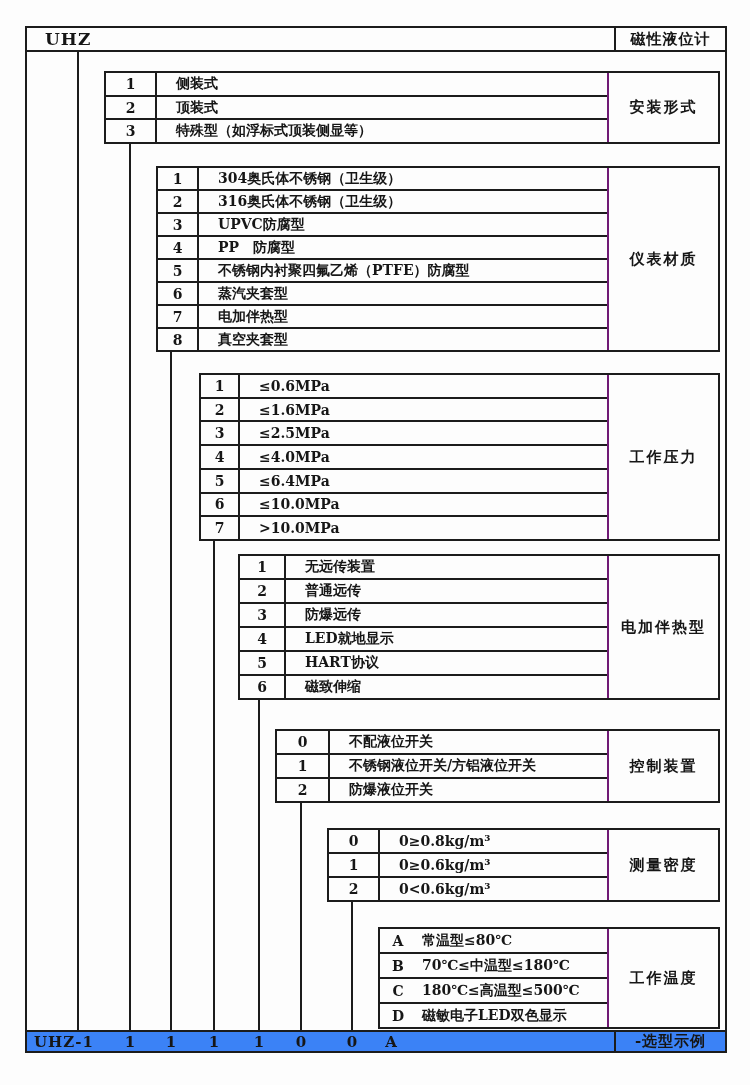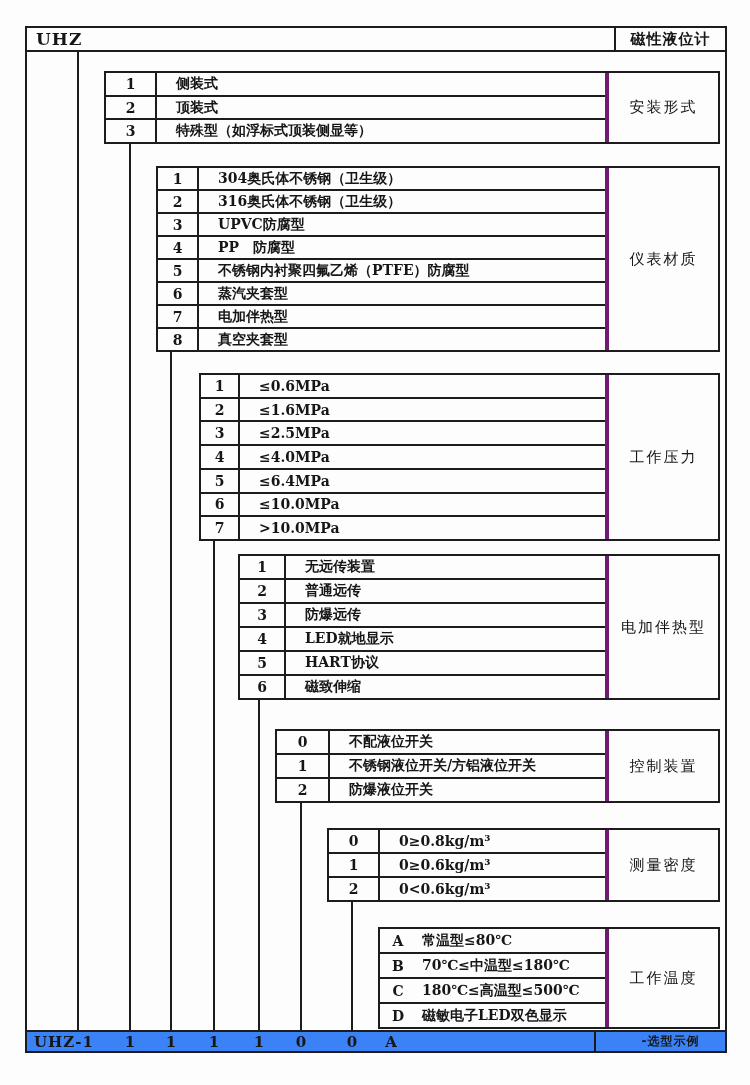--- a/index.html
+++ b/index.html
@@ -6,51 +6,51 @@
   .page{position:relative;width:750px;height:1085px;background:#fdfdfd;
         font-family:"DejaVu Serif","Liberation Serif",serif;color:#161616;
         -webkit-font-smoothing:antialiased;overflow:hidden;}
   .line{position:absolute;width:2px;background:#1c1c1c;}
   
   .outer{position:absolute;left:25px;top:26px;width:702px;height:1027px;
          border:2px solid #1c1c1c;box-sizing:border-box;}
   
   .header{position:absolute;left:25px;top:26px;width:702px;height:26px;
           border:2px solid #1c1c1c;box-sizing:border-box;display:flex;background:#fdfdfd;}
-  .header .model{flex:1;display:flex;align-items:center;padding-left:9px;
+  .header .model{flex:1;display:flex;align-items:center;padding-left:18px;
                  font-size:17px;font-weight:bold;letter-spacing:1px;}
   .header .product{width:109px;border-left:2px solid #1c1c1c;display:flex;align-items:center;
                    justify-content:center;font-size:15px;font-weight:600;letter-spacing:1px;}
   
   .tbl{position:absolute;border:2px solid #1c1c1c;box-sizing:border-box;display:flex;background:#fdfdfd;}
   .rows{flex:1;display:flex;flex-direction:column;}
   .row{flex:1;display:flex;border-bottom:2px solid #1c1c1c;min-height:0;}
   .row:last-child{border-bottom:none;}
   .code{display:flex;align-items:center;justify-content:center;border-right:2px solid #1c1c1c;
         font-size:14px;font-weight:600;flex-shrink:0;}
   .txt{flex:1;display:flex;align-items:center;padding-left:19px;font-size:14px;font-weight:600;
        white-space:nowrap;overflow:hidden;}
-  .lbl{width:109px;flex-shrink:0;border-left:4px solid #701a75;display:flex;align-items:center;
-       justify-content:center;font-size:15px;font-weight:400;letter-spacing:2px;}
+  .lbl{width:109px;flex-shrink:0;border-left:2px solid #701a75;display:flex;align-items:center;
+       justify-content:center;font-size:15px;font-weight:700;letter-spacing:2px;}
   .t1{left:104px;top:71px;width:616px;height:73px;}  .t1 .code{width:49px;}
   .t2{left:156px;top:166px;width:564px;height:186px;} .t2 .code{width:39px;}
   .t3{left:199px;top:373px;width:521px;height:168px;} .t3 .code{width:37px;}
   .t4{left:238px;top:554px;width:482px;height:146px;} .t4 .code{width:44px;}
   .t5{left:275px;top:729px;width:445px;height:74px;}  .t5 .code{width:51px;}
   .t6{left:327px;top:828px;width:393px;height:74px;}  .t6 .code{width:49px;}
   .t7{left:378px;top:927px;width:342px;height:102px;} .t7 .code{width:36px;border-right:none;}
   .t7 .txt{padding-left:6px;}
   
   .bottom{position:absolute;left:25px;top:1030px;width:702px;height:23px;
           border:2px solid #1c1c1c;box-sizing:border-box;display:flex;background:#3b82f6;}
   .bottom .bl{flex:1;position:relative;display:flex;align-items:center;}
   .bottom .prefix{position:absolute;left:7px;font-size:15px;font-weight:600;letter-spacing:1px;}
   .bcode{position:absolute;transform:translateX(-50%);font-size:15px;font-weight:600;}
   .bottom .blabel{width:109px;border-left:2px solid #1c1c1c;display:flex;align-items:center;
-                  justify-content:center;font-size:12px;font-weight:600;letter-spacing:1px;padding-left:20px;}
+                  justify-content:center;font-size:15px;font-weight:600;letter-spacing:1px;}
 </style>
 </head>
 <body>
 
 <div class="page">
 
   <div class="outer"></div>
 
   <div class="header">
     <div class="model">UHZ</div>

